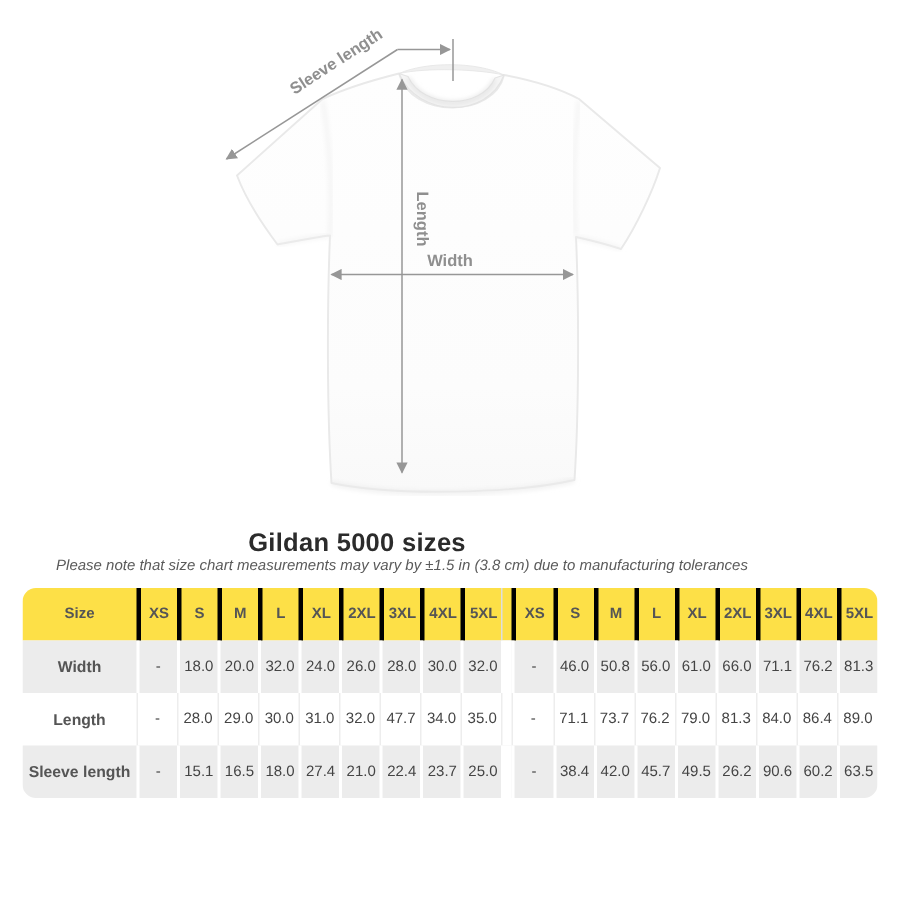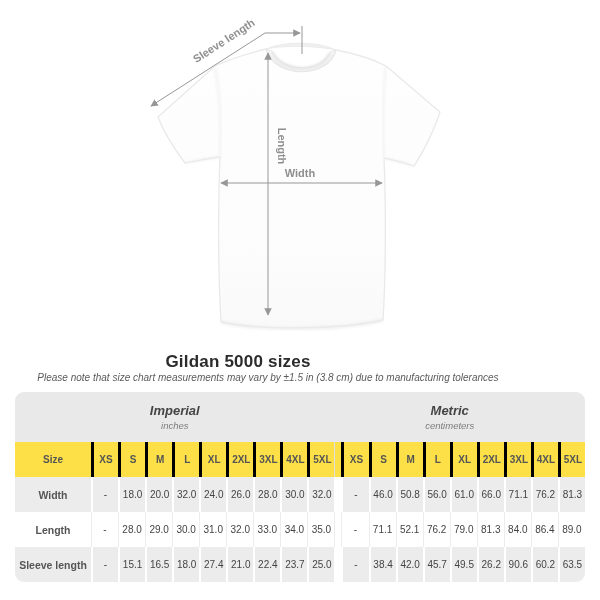--- a/index.html
+++ b/index.html
@@ -134,31 +134,20 @@
       <text text-anchor="middle" transform="translate(226,44) rotate(-33)">Sleeve length</text>
       <text text-anchor="middle" transform="translate(278,146) rotate(90)">Length</text>
       <text text-anchor="middle" x="300" y="177">Width</text>
     </g>
   </svg>
 
   <div class="chart-title">Gildan 5000 sizes</div>
   <div class="chart-note">Please note that size chart measurements may vary by ±1.5 in (3.8 cm) due to manufacturing tolerances</div>
 
   <div class="size-table">
-    <div class="t-row band">
-      <div class="sec sec-imperial">
-        <div class="sec-title">Imperial</div>
-        <div class="sec-sub">inches</div>
-      </div>
-      <div class="sec sec-divider"></div>
-      <div class="sec sec-metric">
-        <div class="sec-title">Metric</div>
-        <div class="sec-sub">centimeters</div>
-      </div>
-    </div>
     <div class="t-row header-row">
         <div class="cell head-cell">Size</div>
         <div class="cell head-cell">XS</div>
         <div class="cell head-cell">S</div>
         <div class="cell head-cell">M</div>
         <div class="cell head-cell">L</div>
         <div class="cell head-cell">XL</div>
         <div class="cell head-cell">2XL</div>
         <div class="cell head-cell">3XL</div>
         <div class="cell head-cell">4XL</div>
@@ -197,27 +186,27 @@
         <div class="cell ">81.3</div>
       </div>
     <div class="t-row row-white">
         <div class="cell row-label">Length</div>
         <div class="cell ">-</div>
         <div class="cell ">28.0</div>
         <div class="cell ">29.0</div>
         <div class="cell ">30.0</div>
         <div class="cell ">31.0</div>
         <div class="cell ">32.0</div>
-        <div class="cell ">33.0</div>
+        <div class="cell ">47.7</div>
         <div class="cell ">34.0</div>
         <div class="cell ">35.0</div>
         <div class="divider"></div>
         <div class="cell ">-</div>
         <div class="cell ">71.1</div>
-        <div class="cell ">52.1</div>
+        <div class="cell ">73.7</div>
         <div class="cell ">76.2</div>
         <div class="cell ">79.0</div>
         <div class="cell ">81.3</div>
         <div class="cell ">84.0</div>
         <div class="cell ">86.4</div>
         <div class="cell ">89.0</div>
       </div>
     <div class="t-row row-gray">
         <div class="cell row-label">Sleeve length</div>
         <div class="cell ">-</div>

